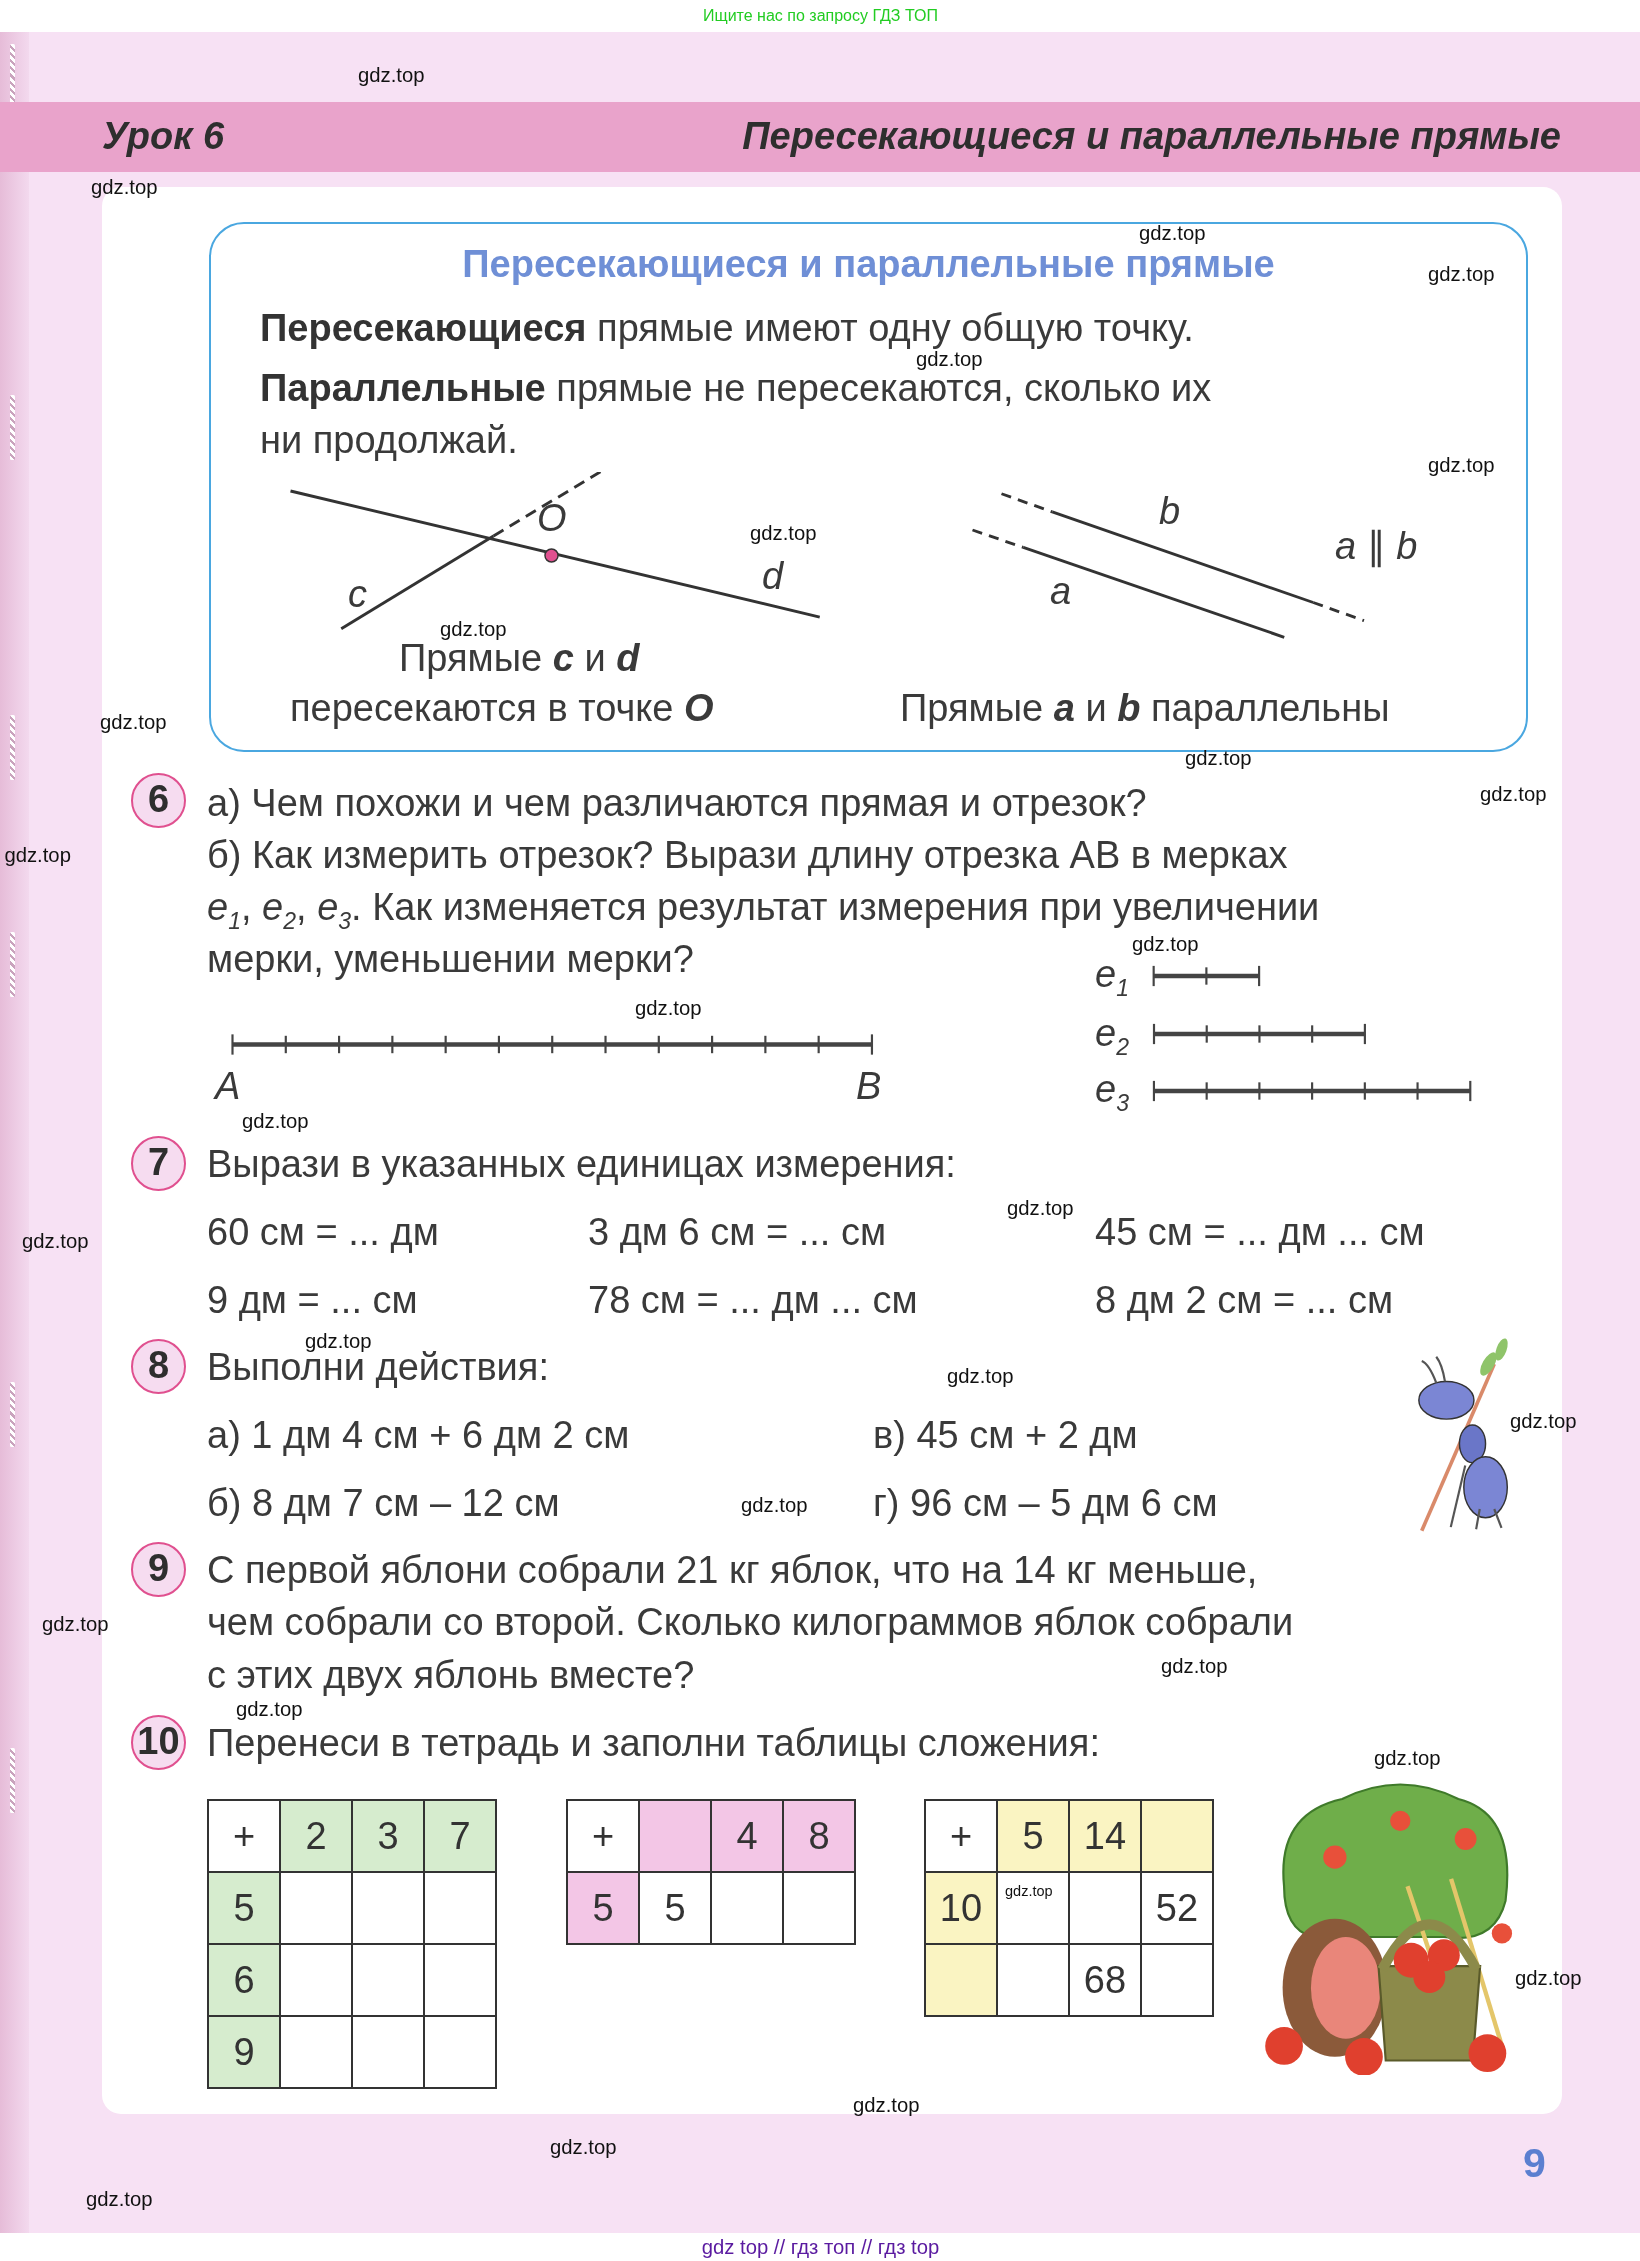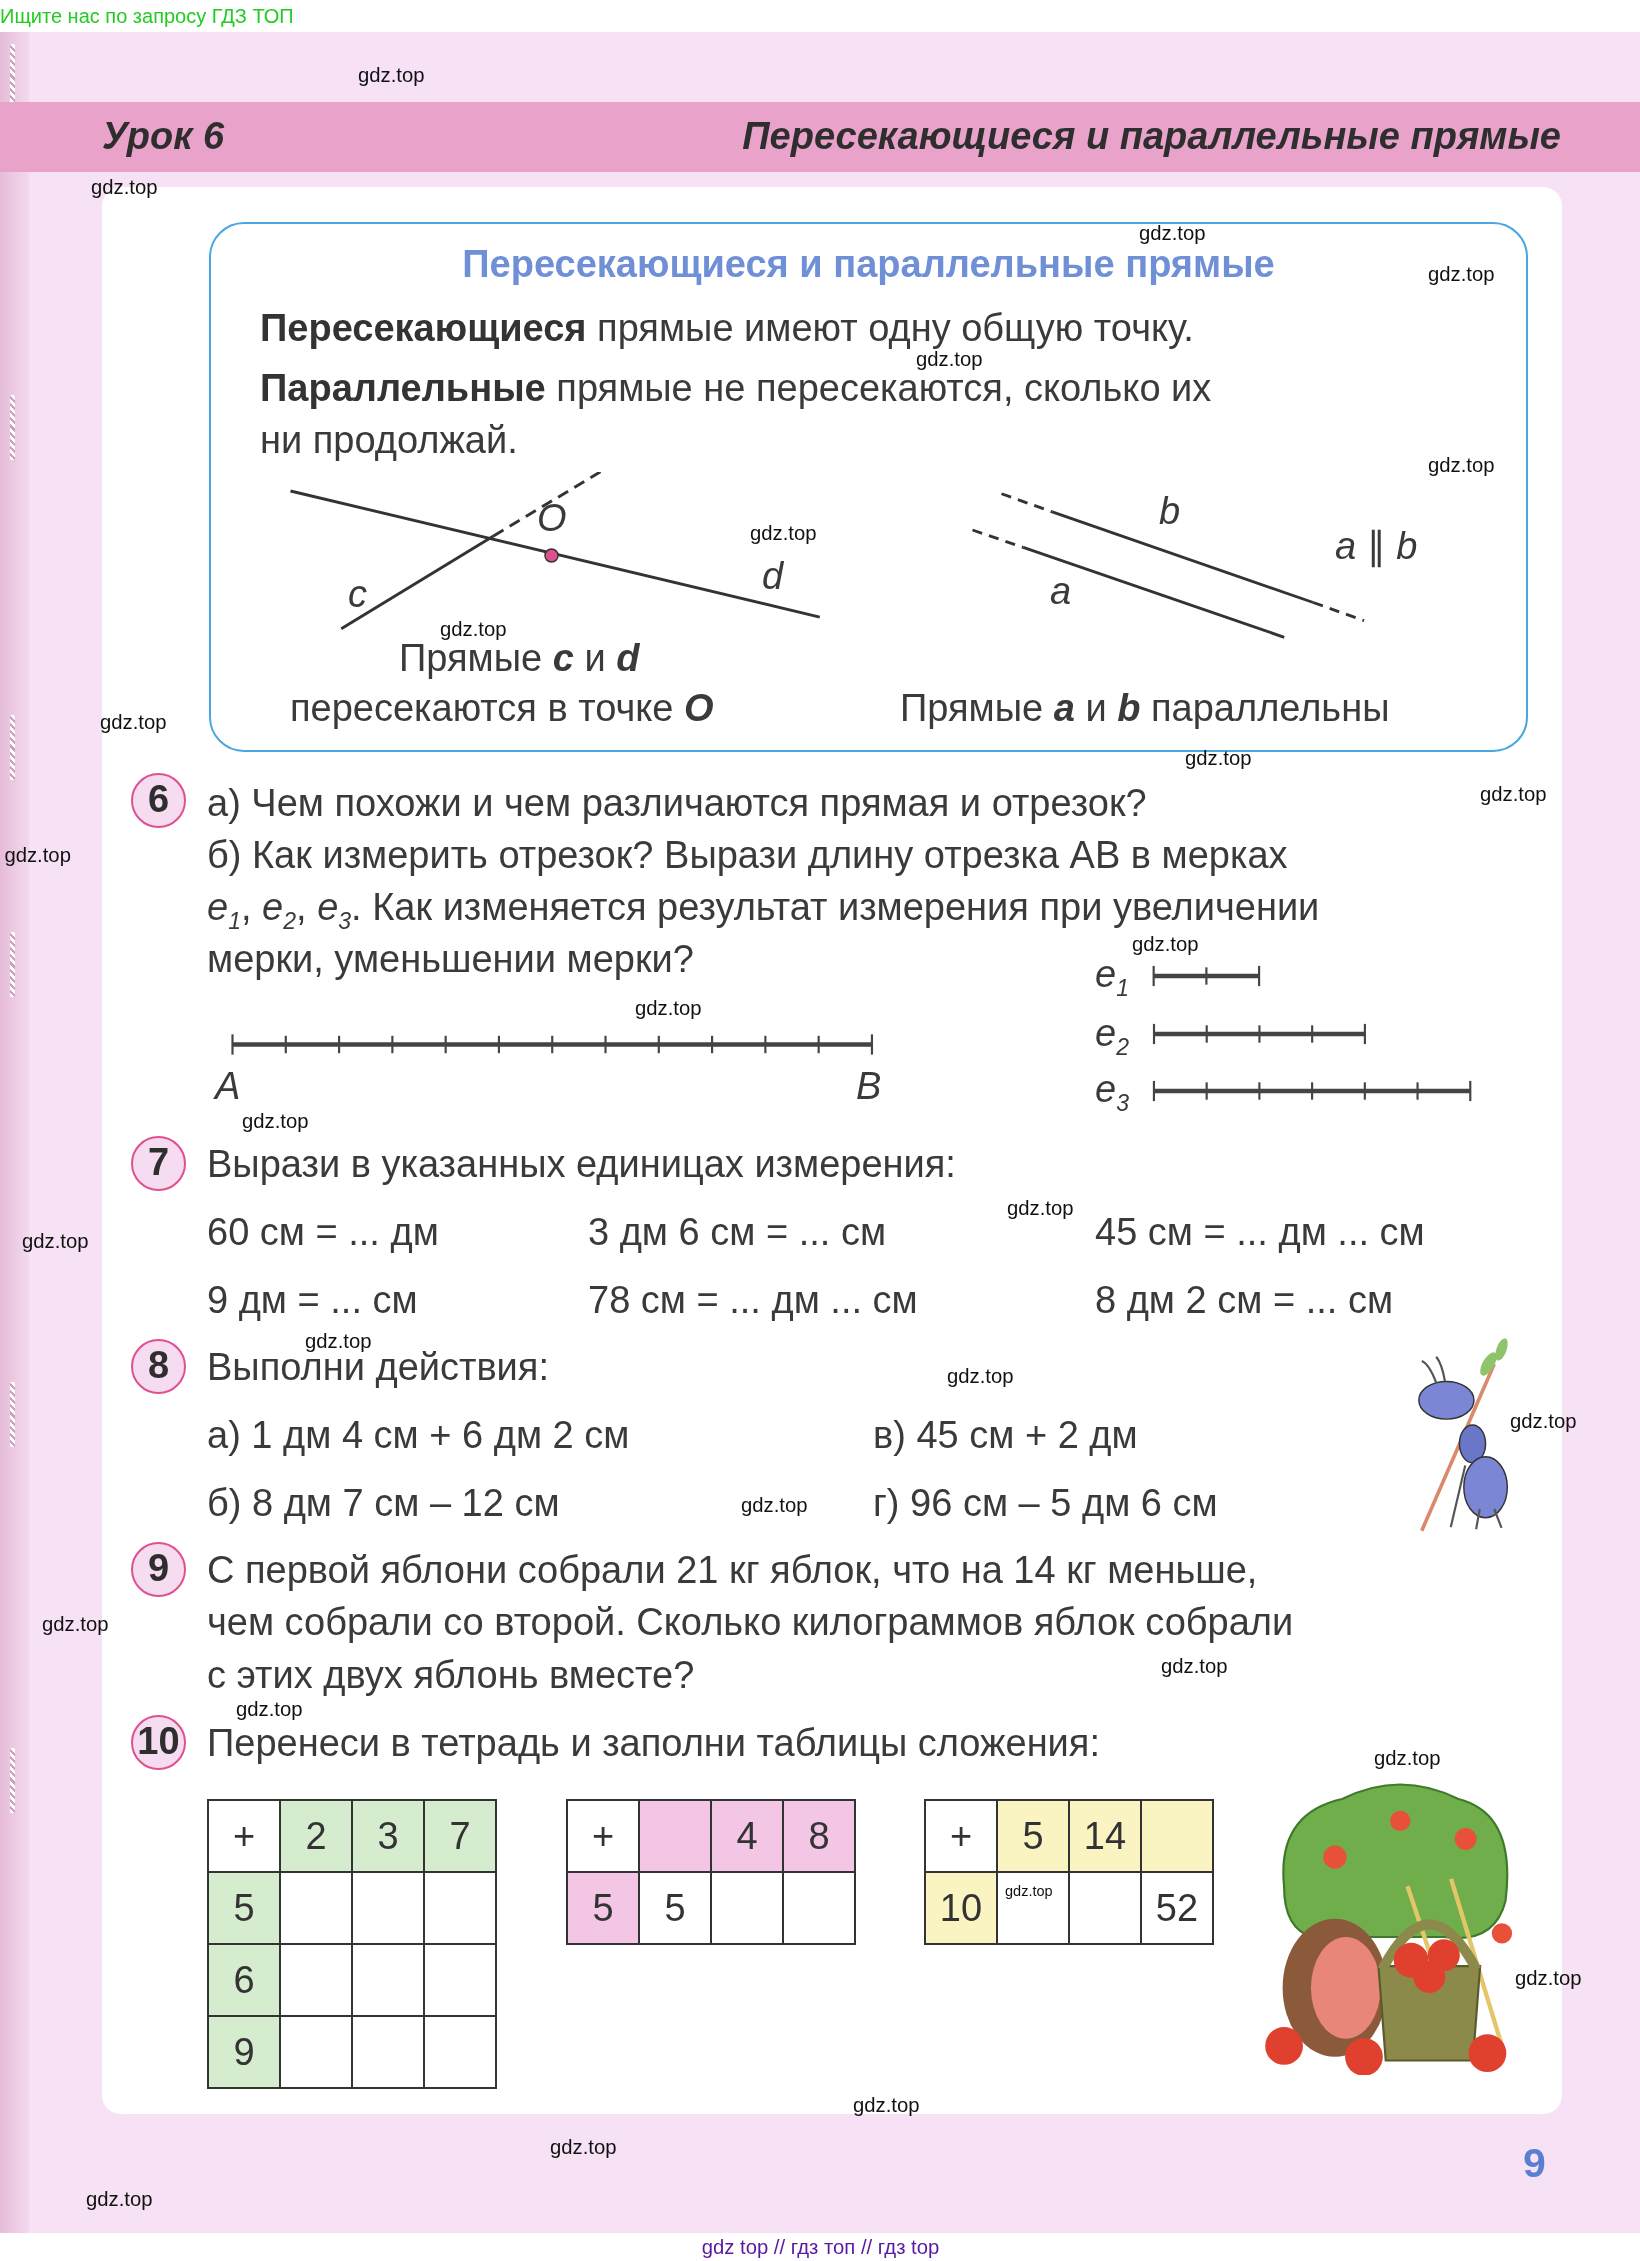--- a/index.html
+++ b/index.html
@@ -1,19 +1,19 @@
 <!DOCTYPE html>
 <html style="font-size:11.6px"><head>
 <meta charset="utf-8">
 <style>
   html,body{margin:0;padding:0;}
   body{width:1641px;height:2261px;position:relative;background:#ffffff;overflow:hidden;
        font-family:"Liberation Sans","DejaVu Sans",sans-serif;color:#3a3a3a;}
   .abs{position:absolute;}
-  .topbar{left:0;top:0;width:1641px;height:32px;text-align:left;color:#22cc22;font-size:20px;line-height:32px;}
+  .topbar{left:0;top:0;width:1641px;height:32px;text-align:center;color:#22cc22;font-size:16px;line-height:32px;}
   .page{left:0;top:32px;width:1641px;height:2201px;background:#f7e1f4;}
   .spine{left:0;top:32px;width:29px;height:2201px;background:linear-gradient(90deg,#e6bcd8,#f3d9ee);}
   .stitch{width:4.4px;height:65px;background:repeating-linear-gradient(45deg,#fff 0 2.9px,#c9a3bd 2.9px 5.1px);border-radius:1.5px;}
   .band{left:0;top:102px;width:1641px;height:70px;background:#e9a3cb;}
   .lesson{left:102px;top:107px;font-size:38px;font-weight:bold;font-style:italic;color:#2e2e2e;line-height:58px;}
   .lesson-title{right:80px;top:107px;font-size:38px;font-weight:bold;font-style:italic;color:#2e2e2e;line-height:58px;}
   .panel{left:102px;top:187px;width:1460px;height:1927px;background:#ffffff;border-radius:19px;}
   .rule-box{left:209px;top:222px;width:1319px;height:530px;border:2.9px solid #4aa7e0;border-radius:35px;box-sizing:border-box;}
   .rule-title{left:209px;top:243px;width:1319px;text-align:center;font-size:38px;font-weight:bold;color:#6f8fd6;}
   .txt{font-size:38px;line-height:51px;color:#3a3a3a;white-space:nowrap;}
@@ -232,20 +232,26 @@
         <td>+</td>
         <td class="y">5</td>
         <td class="y">14</td>
         <td class="y"></td>
       </tr>
   <tr>
         <td class="y">10</td>
         <td></td>
         <td></td>
         <td>52</td>
+      </tr>
+  <tr>
+        <td class="y"></td>
+        <td></td>
+        <td>68</td>
+        <td></td>
       </tr>
 </tbody>
   </table>
 
 <svg class="abs" style="left:1255px;top:1770px" width="276" height="305" viewBox="0 0 380 420">
   <path d="M40 160 Q30 60 120 40 Q200 0 280 40 Q360 60 345 180 Q330 240 260 230 L80 230 Q40 220 40 160Z" fill="#6fae4a" stroke="#3f7a2a" stroke-width="3"></path>
   <circle cx="110" cy="120" r="16" fill="#e8503a"></circle>
     <circle cx="200" cy="70" r="14" fill="#e8503a"></circle>
     <circle cx="290" cy="95" r="15" fill="#e8503a"></circle>
     <circle cx="340" cy="225" r="14" fill="#e8503a"></circle>

